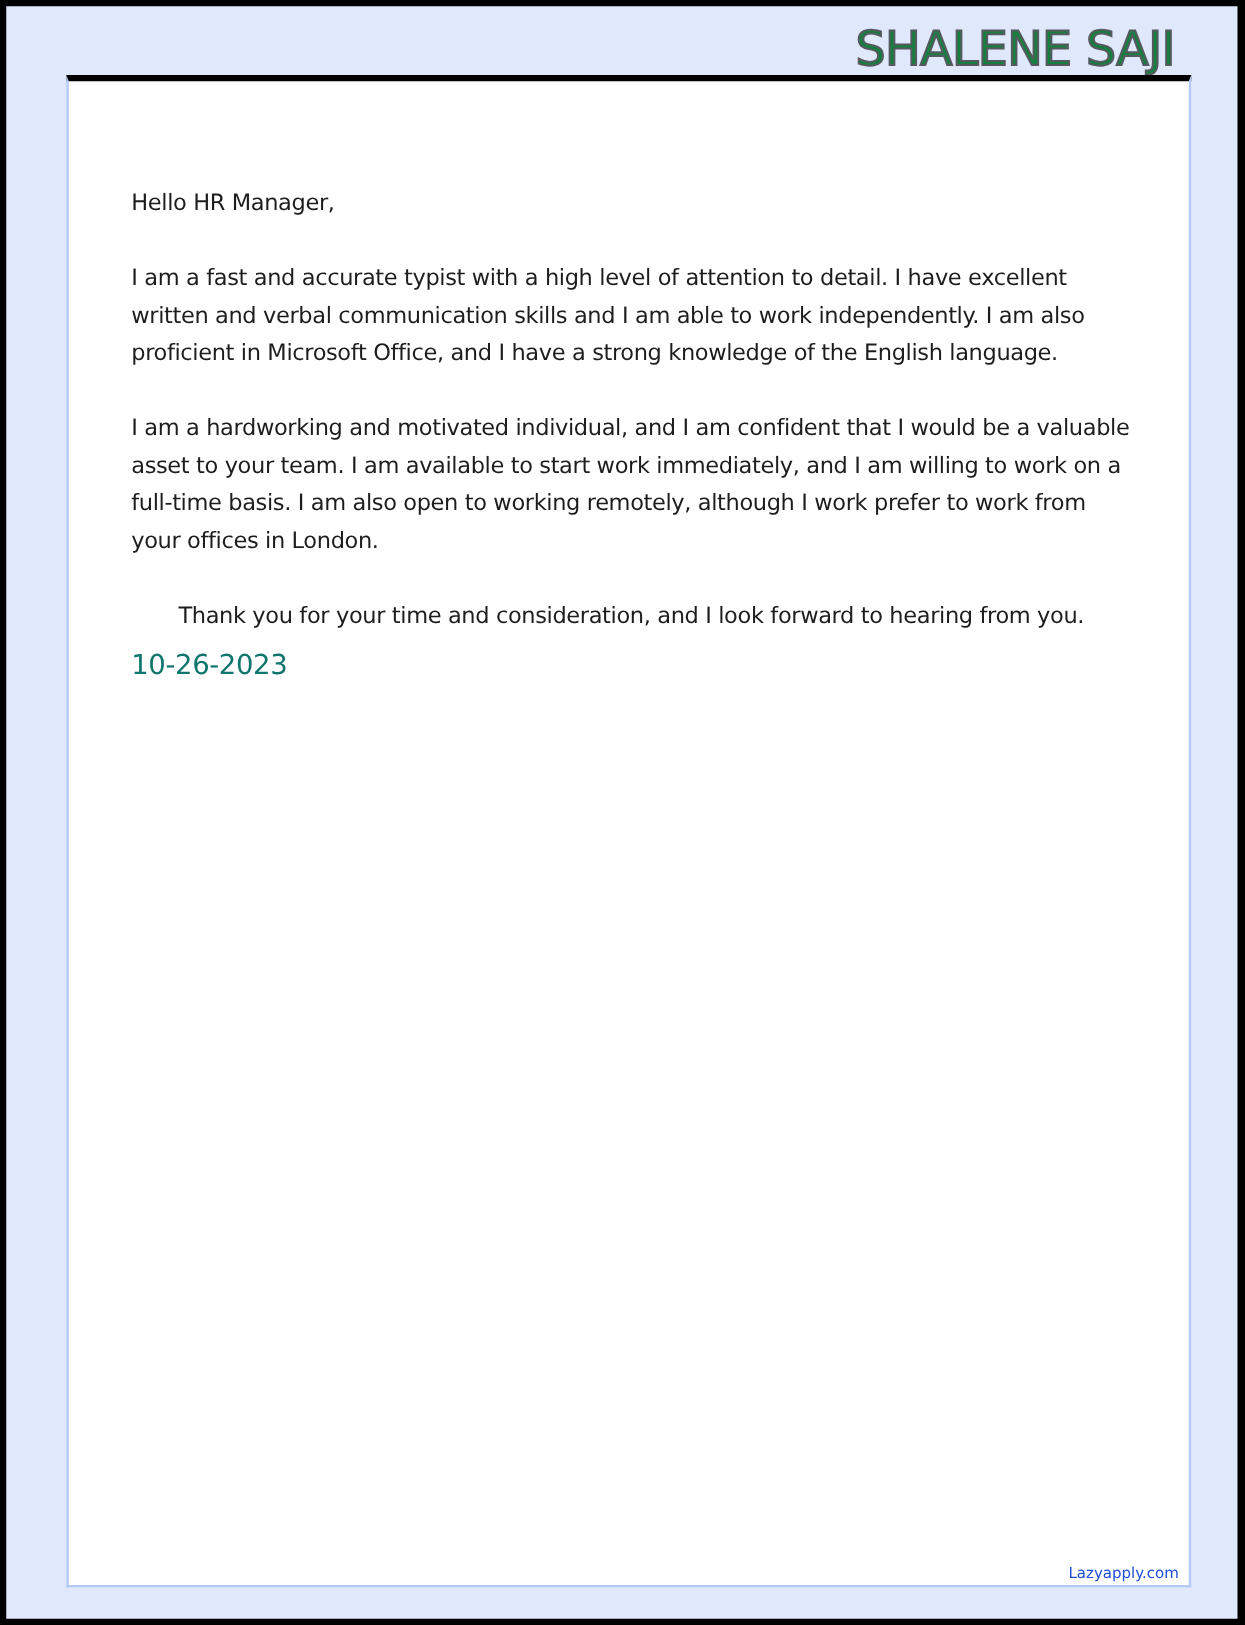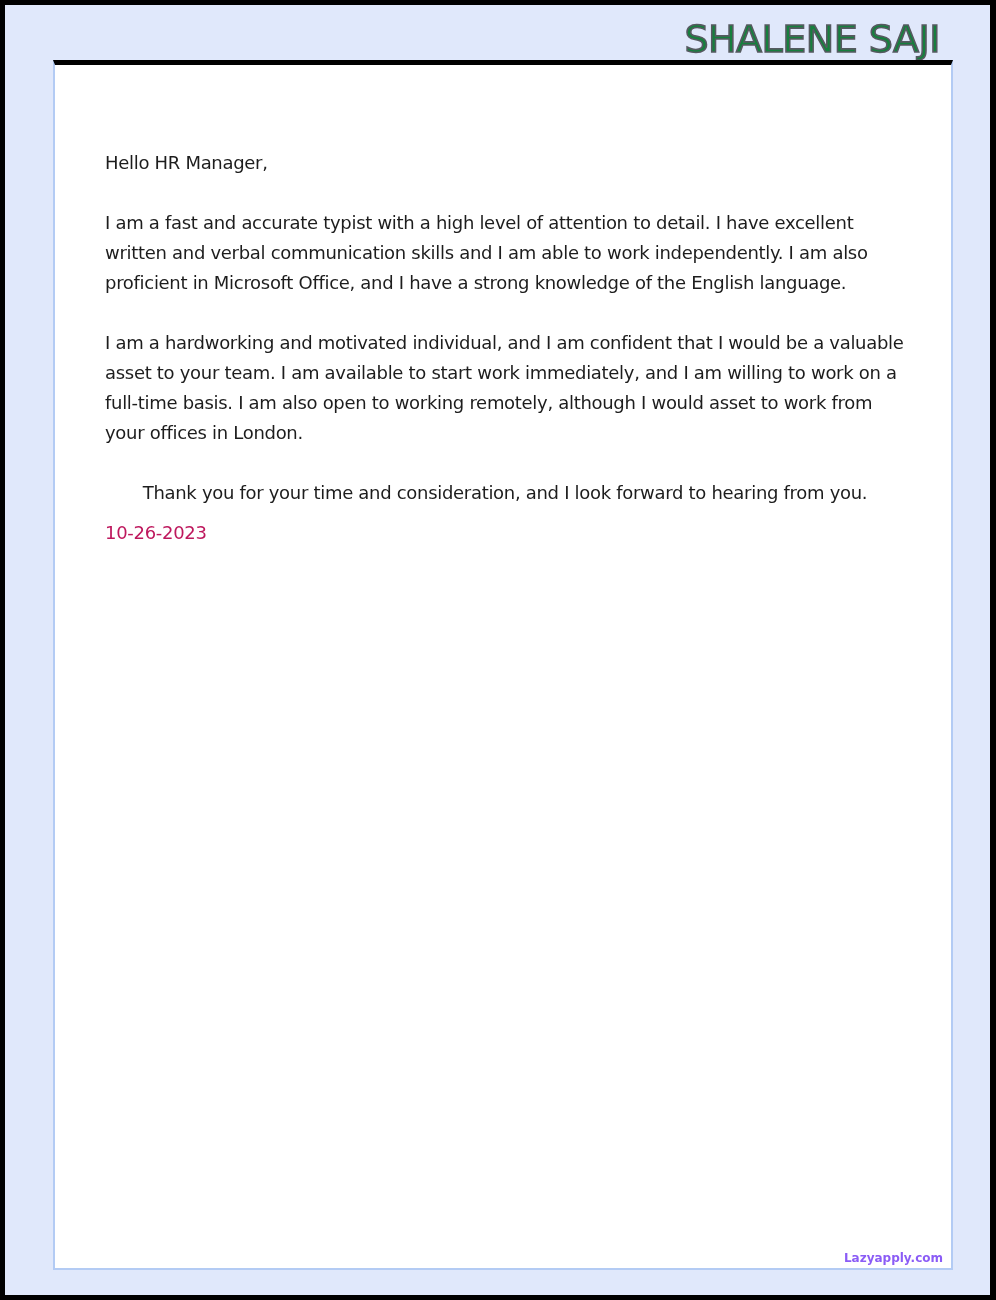--- a/index.html
+++ b/index.html
@@ -61,44 +61,43 @@
       margin-top: 43px;
     }
     .letter p {
       margin: 0 0 30px 0;
     }
     .letter p.closing {
       margin-bottom: 10px;
       text-align: center;
     }
     .date {
-      color: #be185d;
-      font-size: 18px;
+      color: #0f766e;
+      font-size: 22px;
       line-height: 30px;
     }
     .footer {
       position: absolute;
       right: 8px;
       bottom: 2px;
       font-family: "DejaVu Sans", sans-serif;
       font-size: 12px;
-      color: #8b5cf6;
+      color: #1d4ed8;
       line-height: 16px;
-      font-weight: bold;
     }
   </style>
 </head>
 <body>
 
 <div class="frame">
   <div class="name">SHALENE SAJI</div>
 
   <div class="card">
     <div class="letter">
       <p>Hello HR Manager,</p>
       <p>I am a fast and accurate typist with a high level of attention to detail. I have excellent written and verbal communication skills and I am able to work independently. I am also proficient in Microsoft Office, and I have a strong knowledge of the English language.</p>
-      <p>I am a hardworking and motivated individual, and I am confident that I would be a valuable asset to your team. I am available to start work immediately, and I am willing to work on a full-time basis. I am also open to working remotely, although I would asset to work from your offices in London.</p>
+      <p>I am a hardworking and motivated individual, and I am confident that I would be a valuable asset to your team. I am available to start work immediately, and I am willing to work on a full-time basis. I am also open to working remotely, although I work prefer to work from your offices in London.</p>
       <p class="closing">Thank you for your time and consideration, and I look forward to hearing from you.</p>
       <div class="date">10-26-2023</div>
     </div>
     <div class="footer">Lazyapply.com</div>
   </div>
 </div>
 
 </body></html>

